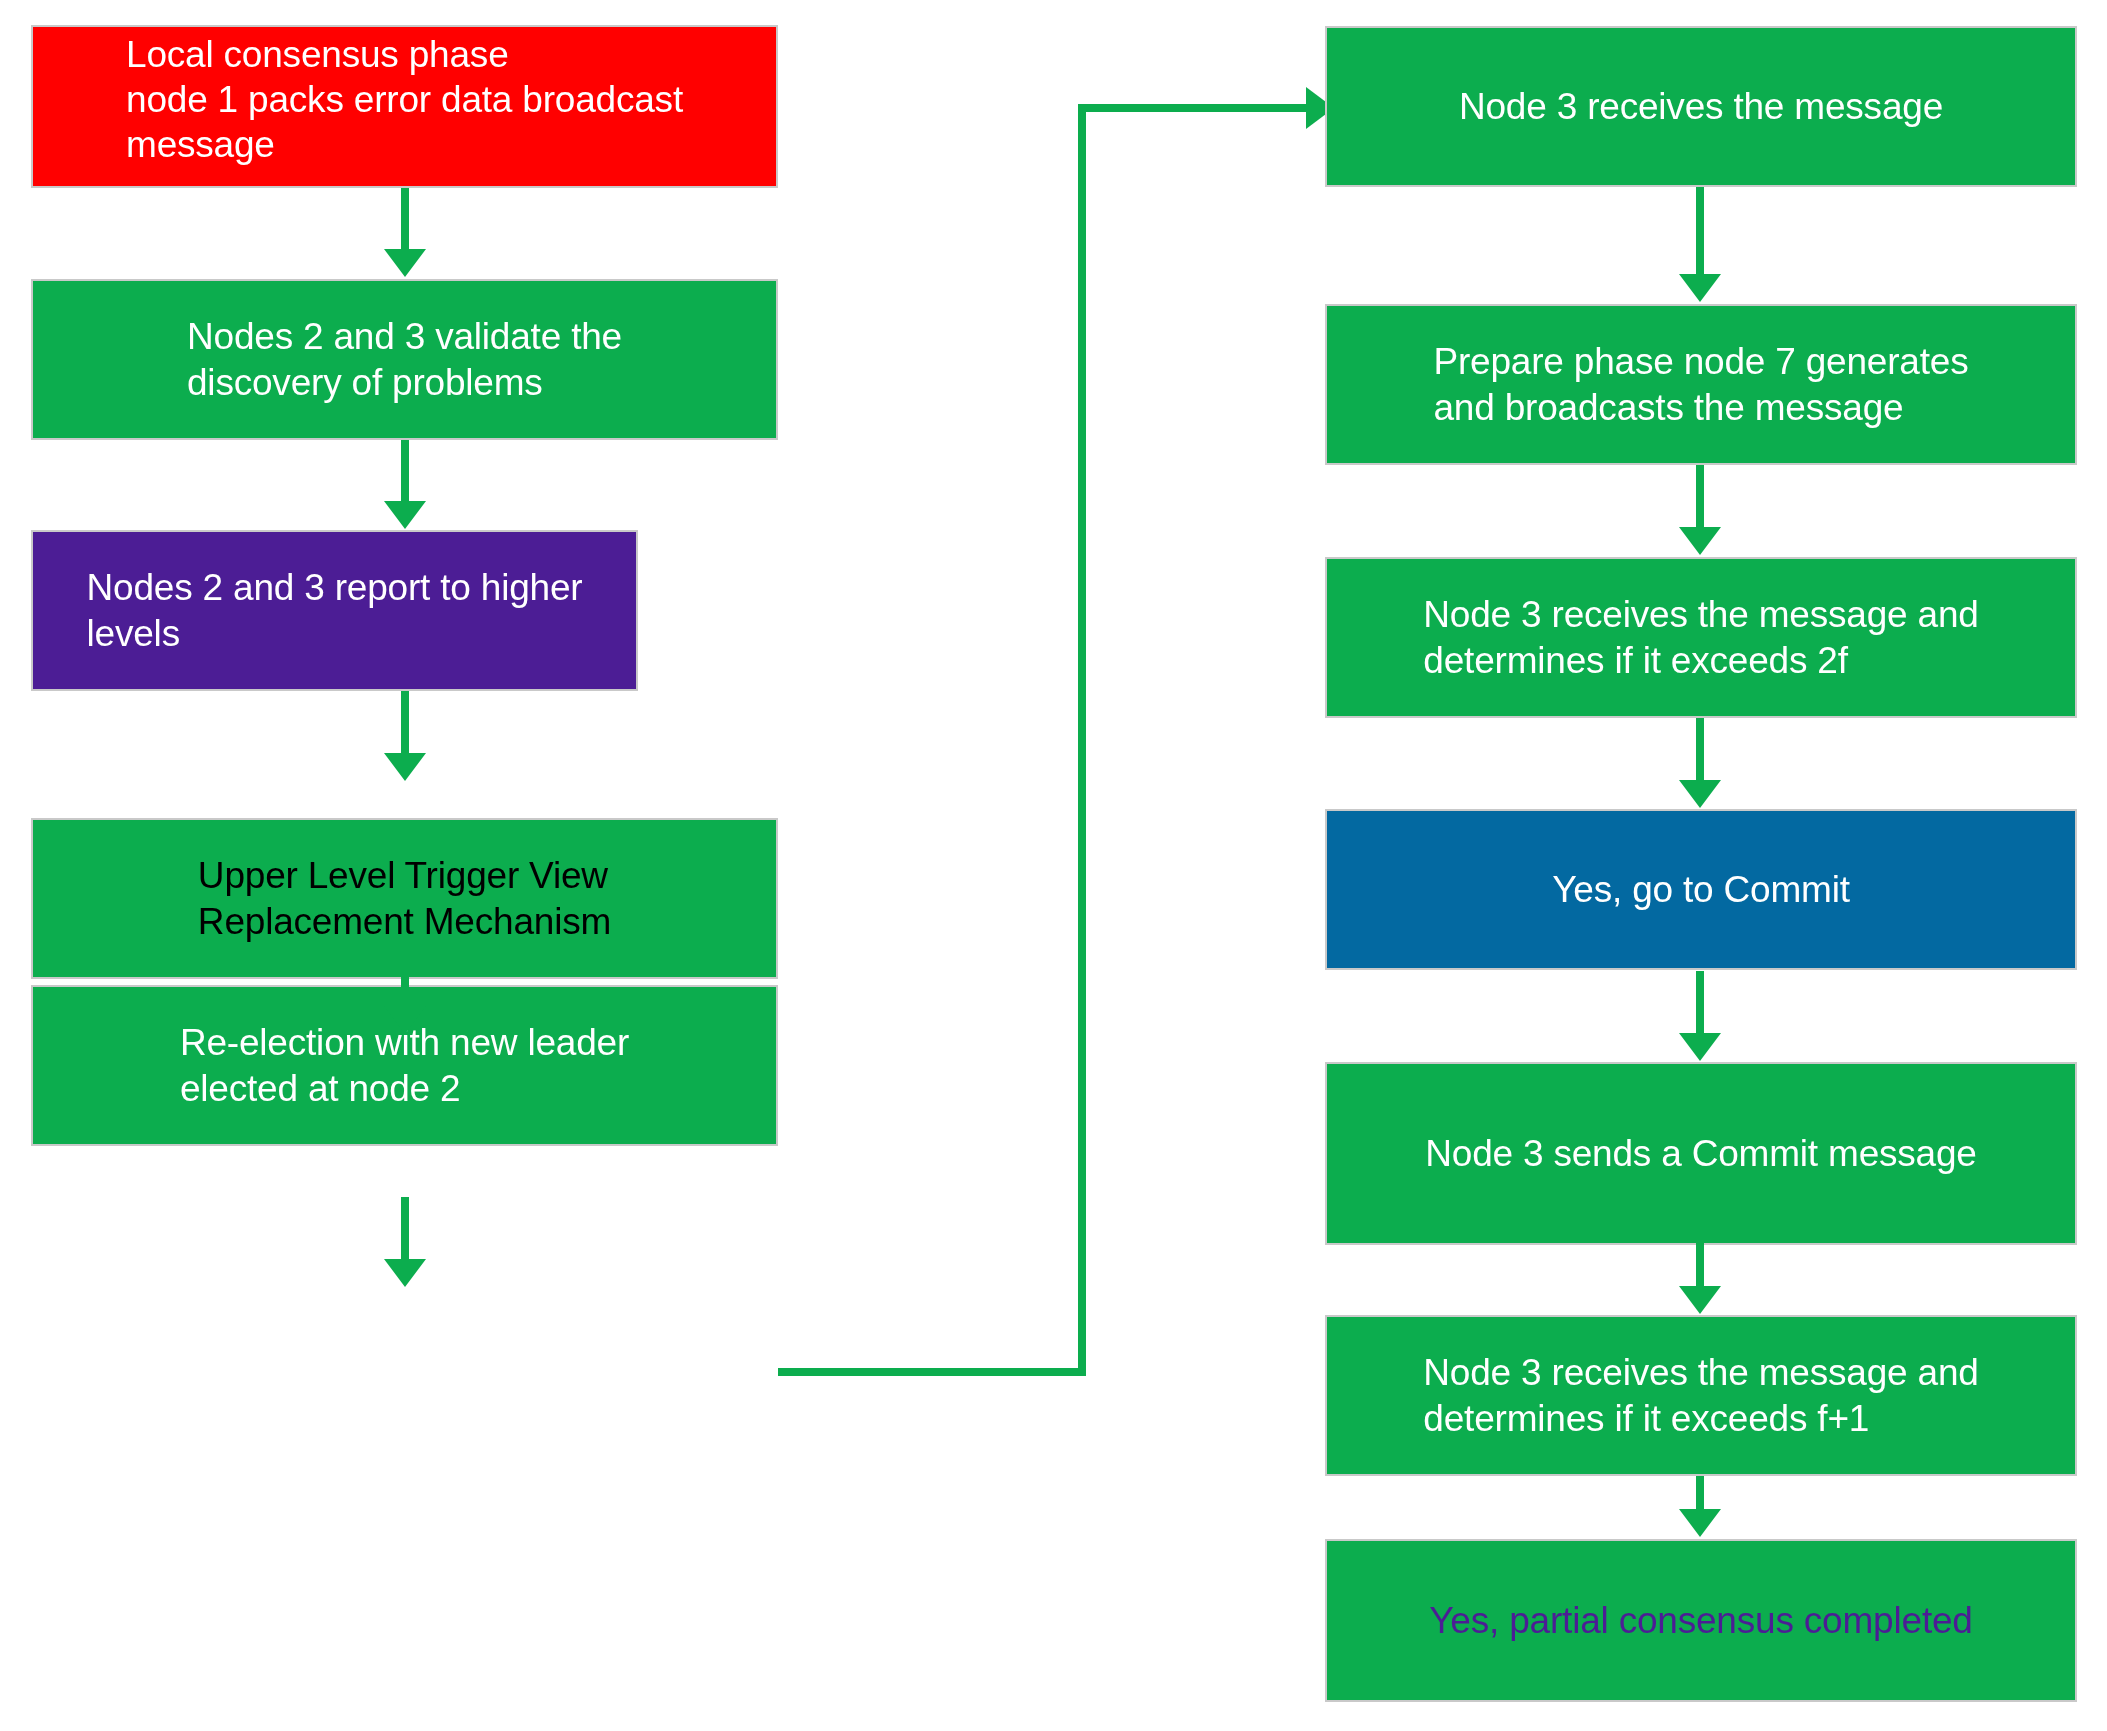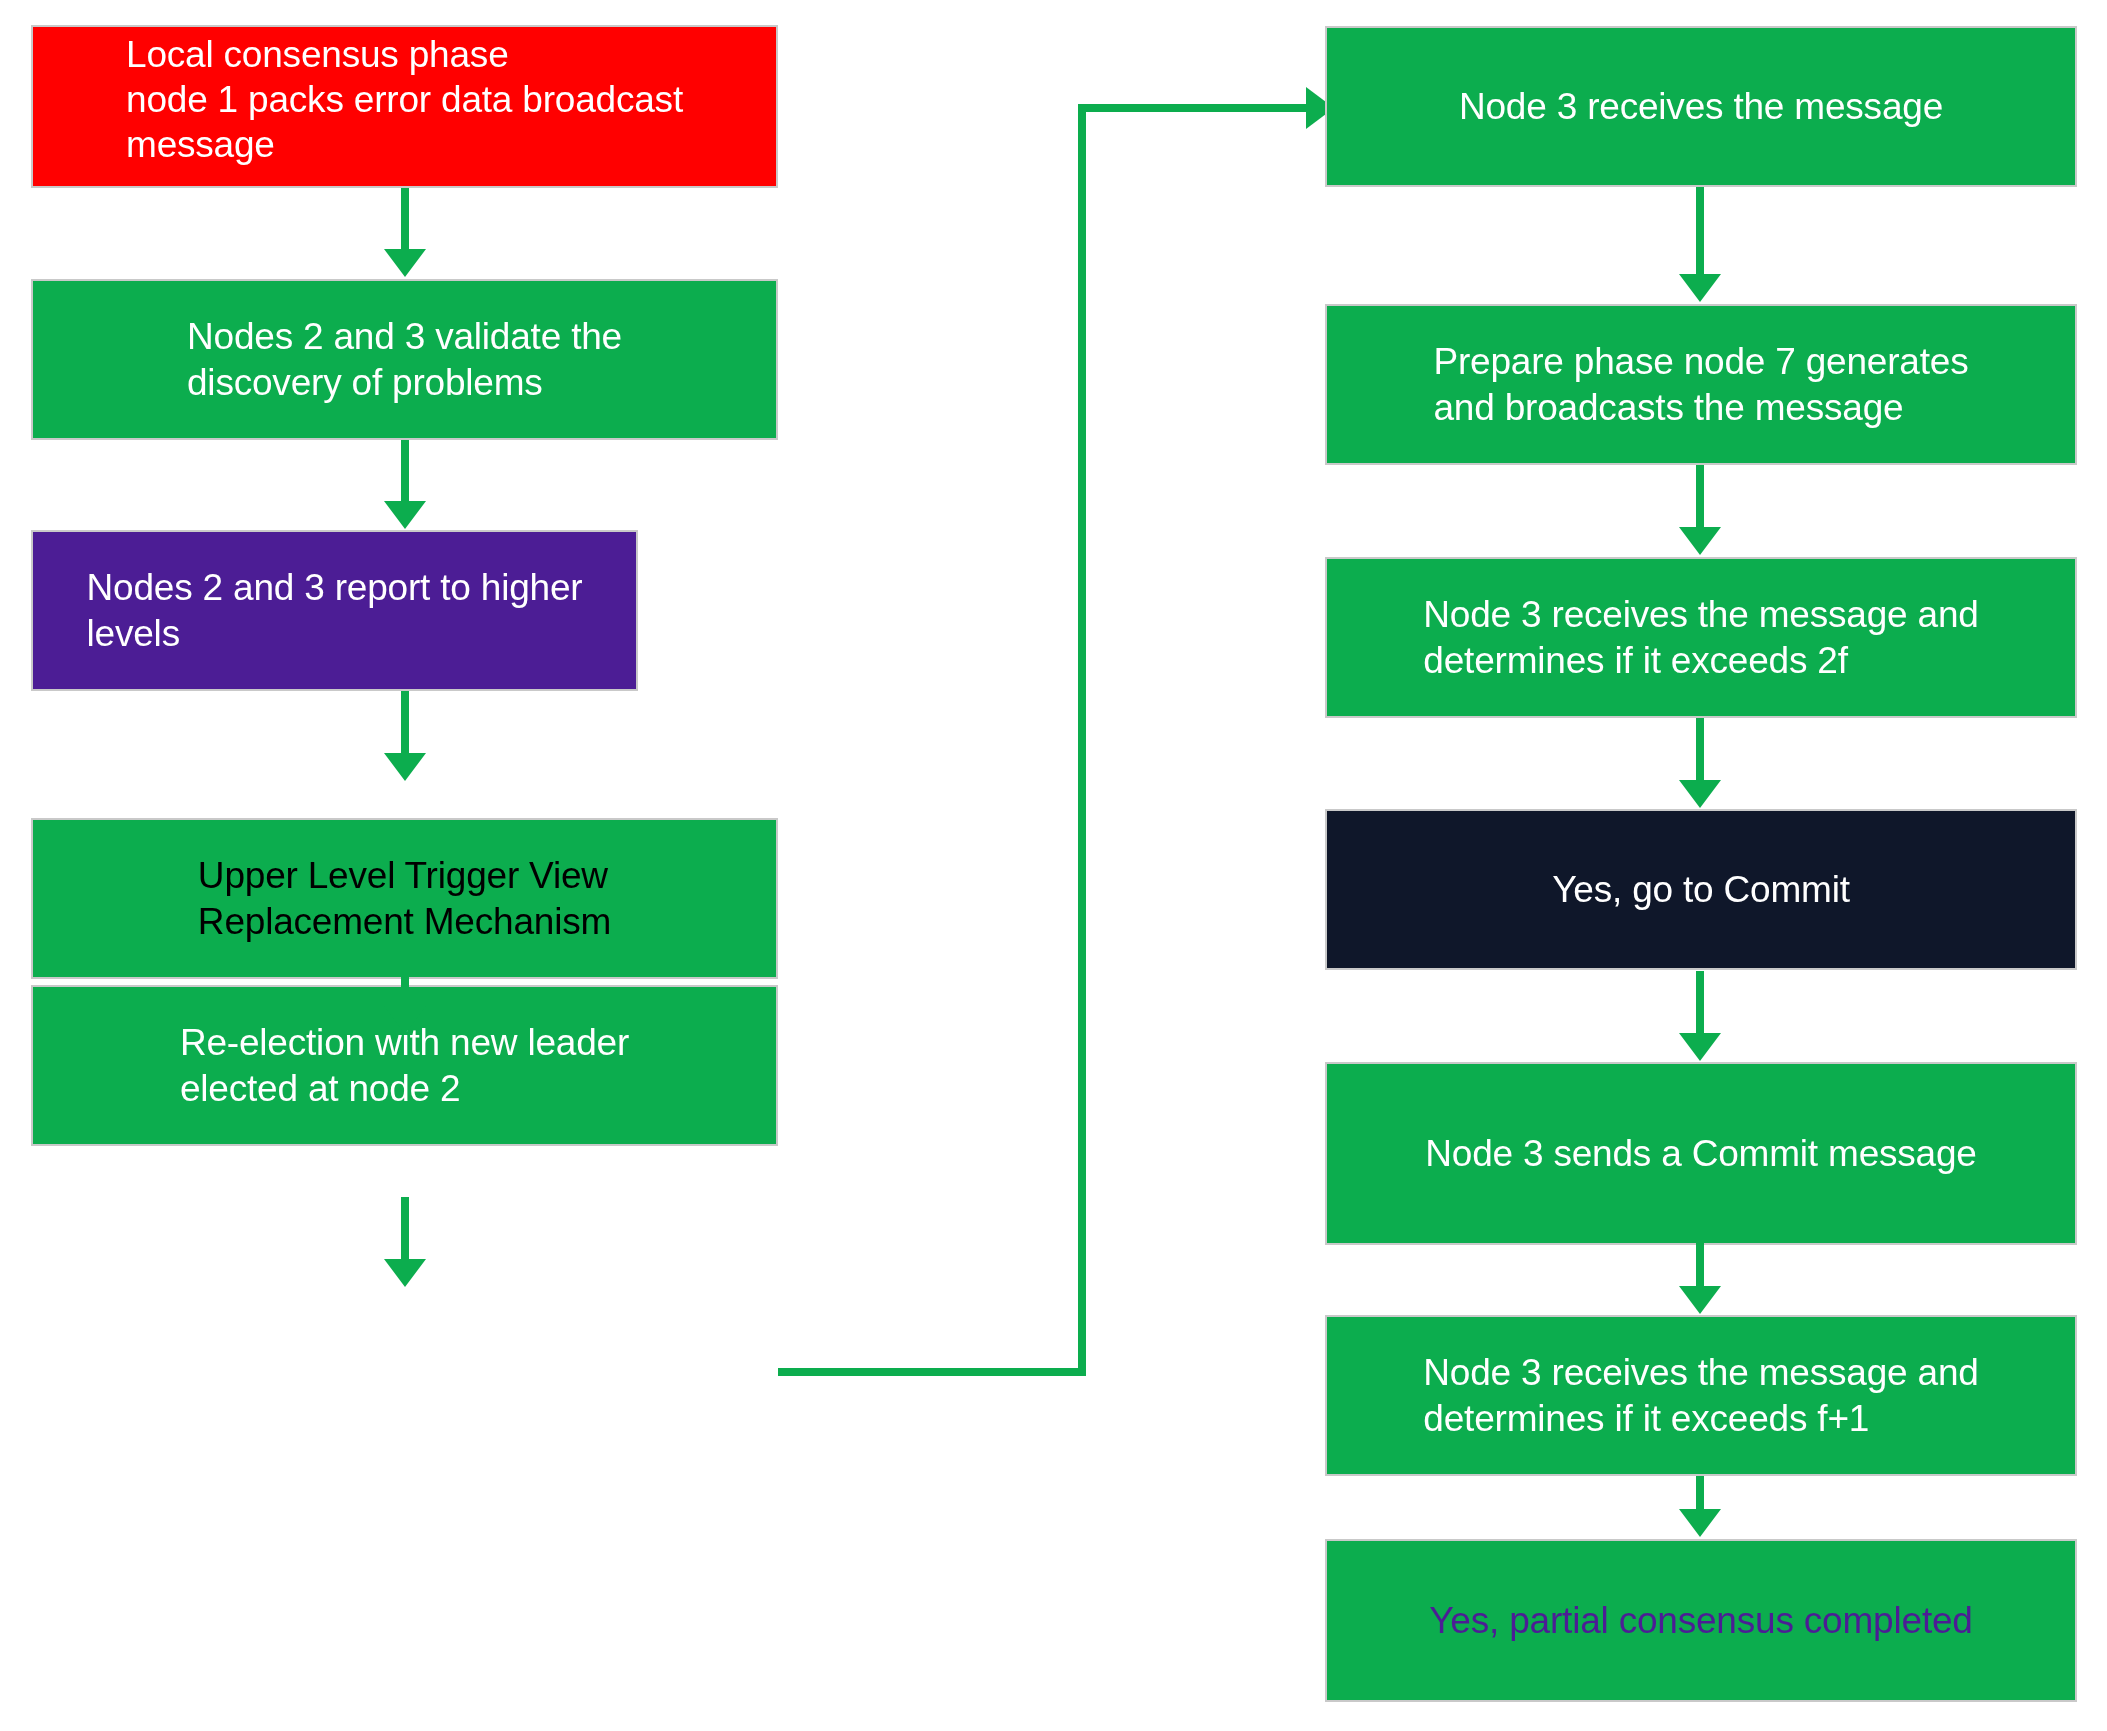--- a/index.html
+++ b/index.html
@@ -104,21 +104,21 @@
   <div class="arrowhead right" style="left: 1306px; top: 87px; border-left-color: rgb(12, 173, 78);"></div>
 
   <div class="node green" style="left: 1325px; top: 26px; width: 752px; height: 161px; background: rgb(12, 173, 78); border-color: rgb(201, 201, 201); color: rgb(255, 255, 255);">Node 3 receives the message</div>
 
   <div class="node green" style="left: 1325px; top: 304px; width: 752px; height: 161px; background: rgb(12, 173, 78); border-color: rgb(201, 201, 201); color: rgb(255, 255, 255);">Prepare phase node 7 generates
 and broadcasts the message</div>
 
   <div class="node green" style="left: 1325px; top: 557px; width: 752px; height: 161px; background: rgb(12, 173, 78); border-color: rgb(201, 201, 201); color: rgb(255, 255, 255);">Node 3 receives the message and
 determines if it exceeds 2f</div>
 
-  <div class="node green" style="left: 1325px; top: 809px; width: 752px; height: 161px; background: #0f172a; border-color: rgb(201, 201, 201); color: rgb(255, 255, 255);">Yes, go to Commit</div>
+  <div class="node green" style="left: 1325px; top: 809px; width: 752px; height: 161px; background: #0369a1; border-color: rgb(201, 201, 201); color: rgb(255, 255, 255);">Yes, go to Commit</div>
 
   <div class="node green" style="left: 1325px; top: 1062px; width: 752px; height: 183px; background: rgb(12, 173, 78); border-color: rgb(201, 201, 201); color: rgb(255, 255, 255);">Node 3 sends a Commit message</div>
 
   <div class="node green" style="left: 1325px; top: 1315px; width: 752px; height: 161px; background: rgb(12, 173, 78); border-color: rgb(201, 201, 201); color: rgb(255, 255, 255);">Node 3 receives the message and
 determines if it exceeds f+1</div>
 
   <div class="node green" style="left: 1325px; top: 1539px; width: 752px; height: 163px; background: rgb(12, 173, 78); border-color: rgb(201, 201, 201); color: #4c1d95;">Yes, partial consensus completed</div>
 
   <div class="edge v" style="left: 1696px; top: 187px; height: 88px; background: rgb(12, 173, 78);"></div>
   <div class="arrowhead down" style="left: 1679px; top: 274px; border-top-color: rgb(12, 173, 78);"></div>

